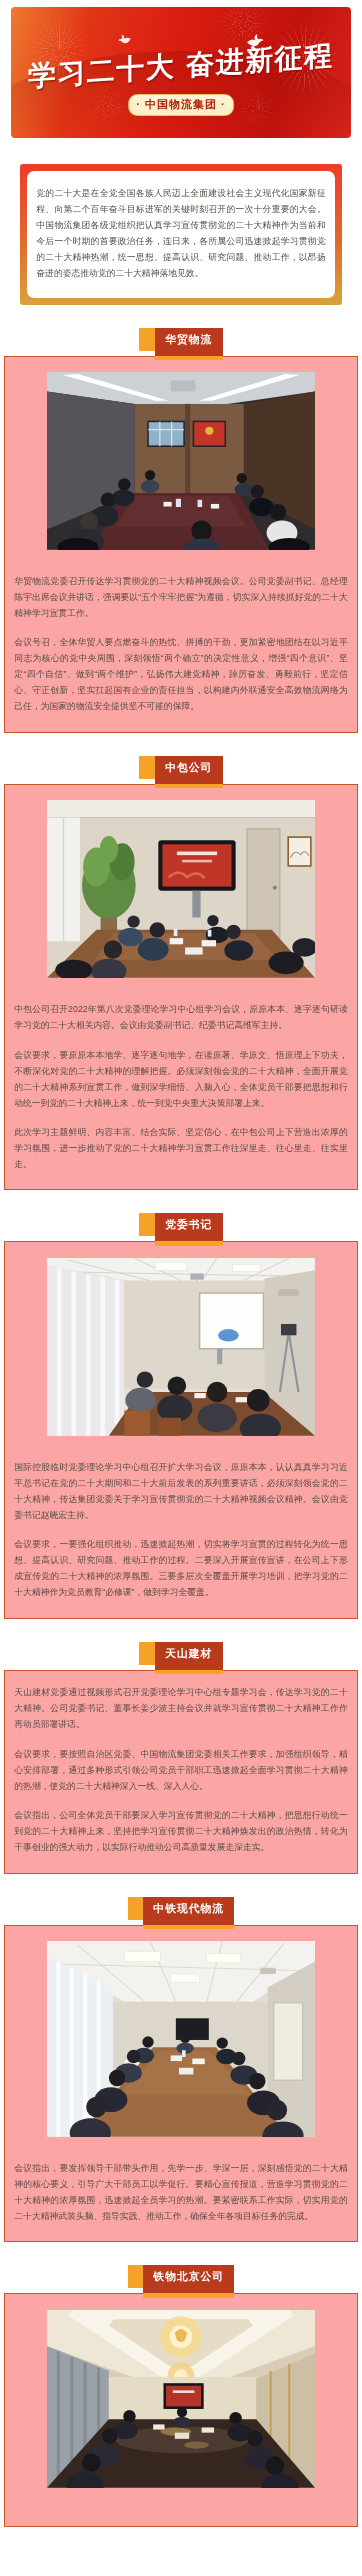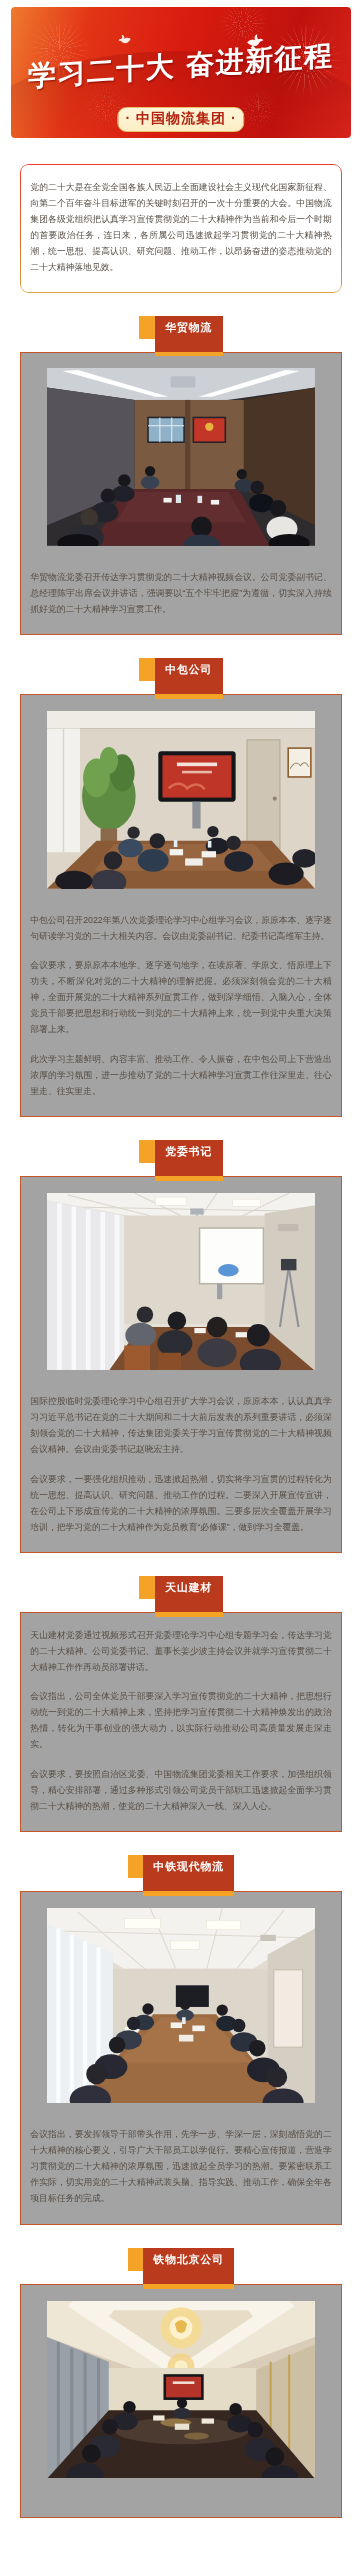--- a/index.html
+++ b/index.html
@@ -38,53 +38,53 @@
   .banner-title{
     position:absolute;top:40px;left:0;width:100%;text-align:center;
     color:#fff;font-size:28px;font-weight:900;letter-spacing:1.5px;white-space:nowrap;
     font-family:"DejaVu Serif","Liberation Serif",serif;
     transform:rotate(-4deg) skewX(-4deg);
     text-shadow:1px 1.5px 1.5px rgba(110,0,0,.5);
   }
   .dove{position:absolute;top:27px;right:87px;width:17.5px;height:13.4px;fill:#fff;opacity:.95}
   .dove2{position:absolute;bottom:17.5px;left:107px;width:13.4px;height:10.3px;fill:#fff;opacity:.9;transform:scaleX(-1) rotate(14deg)}
   .banner-pill{
-    position:absolute;bottom:6px;left:50%;transform:translateX(-50%);
+    position:absolute;bottom:22px;left:50%;transform:translateX(-50%);
     background:linear-gradient(180deg,#fdf5d8,var(--pill-bg,#fceec6));
     border:1px solid var(--pill-border,#e7c36d);border-radius:9.3px;
-    color:var(--pill-text,#b3230f);font-size:14px;font-weight:700;
+    color:var(--pill-text,#b3230f);font-size:11px;font-weight:700;
     padding:2.6px 7.2px;letter-spacing:1px;white-space:nowrap;margin-top:40px;
   }
   
   .intro-wrap{
-    margin:26px 20px 0;border-radius:9px;padding:1px;
+    margin:26px 20px 0;border-radius:3px;padding:7px;
     background:linear-gradient(180deg,#ee3b2a 0%,#e06a2e 55%,#d9a23c 100%);
   }
   .intro-inner{background:#fff;border-radius:7.2px;padding:14.4px 9.3px}
   .para{
     font-size:8.8px;line-height:16px;text-align:justify;color:var(--text,#554c44);
     margin:0 0 13.4px;
   }
   .para:last-child{margin-bottom:2.1px}
   
   .section{margin-top:23px}
   .badge-row{display:flex;justify-content:center;position:relative;z-index:2}
   .badge-accent{width:15.5px;height:23px;background:var(--badge-orange,#f5a327)}
   .badge-label{
-    position:relative;height:36px;line-height:23px;padding:0 10.3px;
+    position:relative;height:28px;line-height:23px;padding:0 10.3px;
     background:var(--badge-red,#b93a1c);color:#fff;font-size:10.8px;font-weight:700;letter-spacing:1px;
   }
   .badge-underline{
     position:absolute;top:100%;left:0;right:0;height:4.6px;
     background:var(--badge-orange,#f5a327);
   }
   
   .content-box{
-    margin:0 20px;border:0.5px solid var(--box-border,#c7552a);
-    background:#a3a3a3;padding:13.4px 9.3px 15.5px;
+    margin:0 4px;border:0.5px solid var(--box-border,#c7552a);
+    background:#fca5a5;padding:13.4px 9.3px 15.5px;
   }
   .photo-frame{width:268px;margin:2.1px auto 23px}
   .photo-frame svg{display:block;width:268px;height:auto}
 </style>
 </head>
 <body>
 
 <div class="banner">
   <div class="wave"></div>
   <div class="fw fw1"></div>
@@ -154,20 +154,21 @@
           <ellipse cx="300" cy="345" rx="36" ry="22" fill="#2b3443"></ellipse>
         <rect x="250" y="246" width="10" height="16" fill="#dce4ea"></rect>
           <rect x="292" y="248" width="9" height="14" fill="#dce4ea"></rect>
         <rect x="226" y="252" width="16" height="9" fill="#f2f2f0"></rect>
           <rect x="318" y="256" width="16" height="9" fill="#f2f2f0"></rect>
         <ellipse cx="60" cy="340" rx="40" ry="18" fill="#101014"></ellipse>
         <ellipse cx="470" cy="340" rx="40" ry="18" fill="#101014"></ellipse>
       </svg>
     </div>
     <p class="para">华贸物流党委召开传达学习贯彻党的二十大精神视频会议。公司党委副书记、总经理陈宇出席会议并讲话，强调要以“五个牢牢把握”为遵循，切实深入持续抓好党的二十大精神学习宣贯工作。</p>
+    <p class="para">会议号召，全体华贸人要点燃奋斗的热忱、拼搏的干劲，更加紧密地团结在以习近平同志为核心的党中央周围，深刻领悟“两个确立”的决定性意义，增强“四个意识”、坚定“四个自信”、做到“两个维护”，弘扬伟大建党精神，踔厉奋发、勇毅前行，坚定信心、守正创新，坚实扛起国有企业的责任担当，以构建内外联通安全高效物流网络为己任，为国家的物流安全提供坚不可摧的保障。</p>
   </div>
 </div>
 
 <div class="section">
   <div class="badge-row">
     <span class="badge-accent"></span>
     <span class="badge-label">
       <span>中包公司</span>
       <span class="badge-underline"></span>
     </span>
@@ -212,21 +213,21 @@
         <rect x="268" y="286" width="34" height="14" fill="#efede8"></rect>
         <rect x="246" y="250" width="7" height="14" fill="#e3eef4"></rect>
           <rect x="312" y="252" width="7" height="13" fill="#e3eef4"></rect>
         <ellipse cx="464" cy="316" rx="34" ry="22" fill="#1c1c22"></ellipse>
         <ellipse cx="500" cy="286" rx="24" ry="18" fill="#22222a"></ellipse>
         <ellipse cx="52" cy="330" rx="36" ry="20" fill="#1c1c22"></ellipse>
       </svg>
     </div>
     <p class="para">中包公司召开2022年第八次党委理论学习中心组学习会议，原原本本、逐字逐句研读学习党的二十大相关内容。会议由党委副书记、纪委书记高维军主持。</p>
     <p class="para">会议要求，要原原本本地学、逐字逐句地学，在读原著、学原文、悟原理上下功夫，不断深化对党的二十大精神的理解把握。必须深刻领会党的二十大精神，全面开展党的二十大精神系列宣贯工作，做到深学细悟、入脑入心，全体党员干部要把思想和行动统一到党的二十大精神上来，统一到党中央重大决策部署上来。</p>
-    <p class="para">此次学习主题鲜明、内容丰富、推动工作、令人振奋，在中包公司上下营造出浓厚的学习氛围，进一步推动了党的二十大精神学习宣贯工作往深里走、往心里走、往实里走。</p>
+    <p class="para">此次学习主题鲜明、内容丰富、结合实际、坚定信心，在中包公司上下营造出浓厚的学习氛围，进一步推动了党的二十大精神学习宣贯工作往深里走、往心里走、往实里走。</p>
   </div>
 </div>
 
 <div class="section">
   <div class="badge-row">
     <span class="badge-accent"></span>
     <span class="badge-label">
       <span>党委书记</span>
       <span class="badge-underline"></span>
     </span>
@@ -283,22 +284,22 @@
 <div class="section">
   <div class="badge-row">
     <span class="badge-accent"></span>
     <span class="badge-label">
       <span>天山建材</span>
       <span class="badge-underline"></span>
     </span>
   </div>
   <div class="content-box">
     <p class="para">天山建材党委通过视频形式召开党委理论学习中心组专题学习会，传达学习党的二十大精神。公司党委书记、董事长姜少波主持会议并就学习宣传贯彻二十大精神工作作再动员部署讲话。</p>
+    <p class="para">会议要求，要按照自治区党委、中国物流集团党委相关工作要求，加强组织领导，精心安排部署，通过多种形式引领公司党员干部职工迅速掀起全面学习贯彻二十大精神的热潮，使党的二十大精神深入一线、深入人心。</p>
     <p class="para">会议指出，公司全体党员干部要深入学习宣传贯彻党的二十大精神，把思想行动统一到党的二十大精神上来，坚持把学习宣传贯彻二十大精神焕发出的政治热情，转化为干事创业的强大动力，以实际行动推动公司高质量发展走深走实。</p>
-    <p class="para">会议要求，要按照自治区党委、中国物流集团党委相关工作要求，加强组织领导，精心安排部署，通过多种形式引领公司党员干部职工迅速掀起全面学习贯彻二十大精神的热潮，使党的二十大精神深入一线、深入人心。</p>
   </div>
 </div>
 
 <div class="section">
   <div class="badge-row">
     <span class="badge-accent"></span>
     <span class="badge-label">
       <span>中铁现代物流</span>
       <span class="badge-underline"></span>
     </span>

